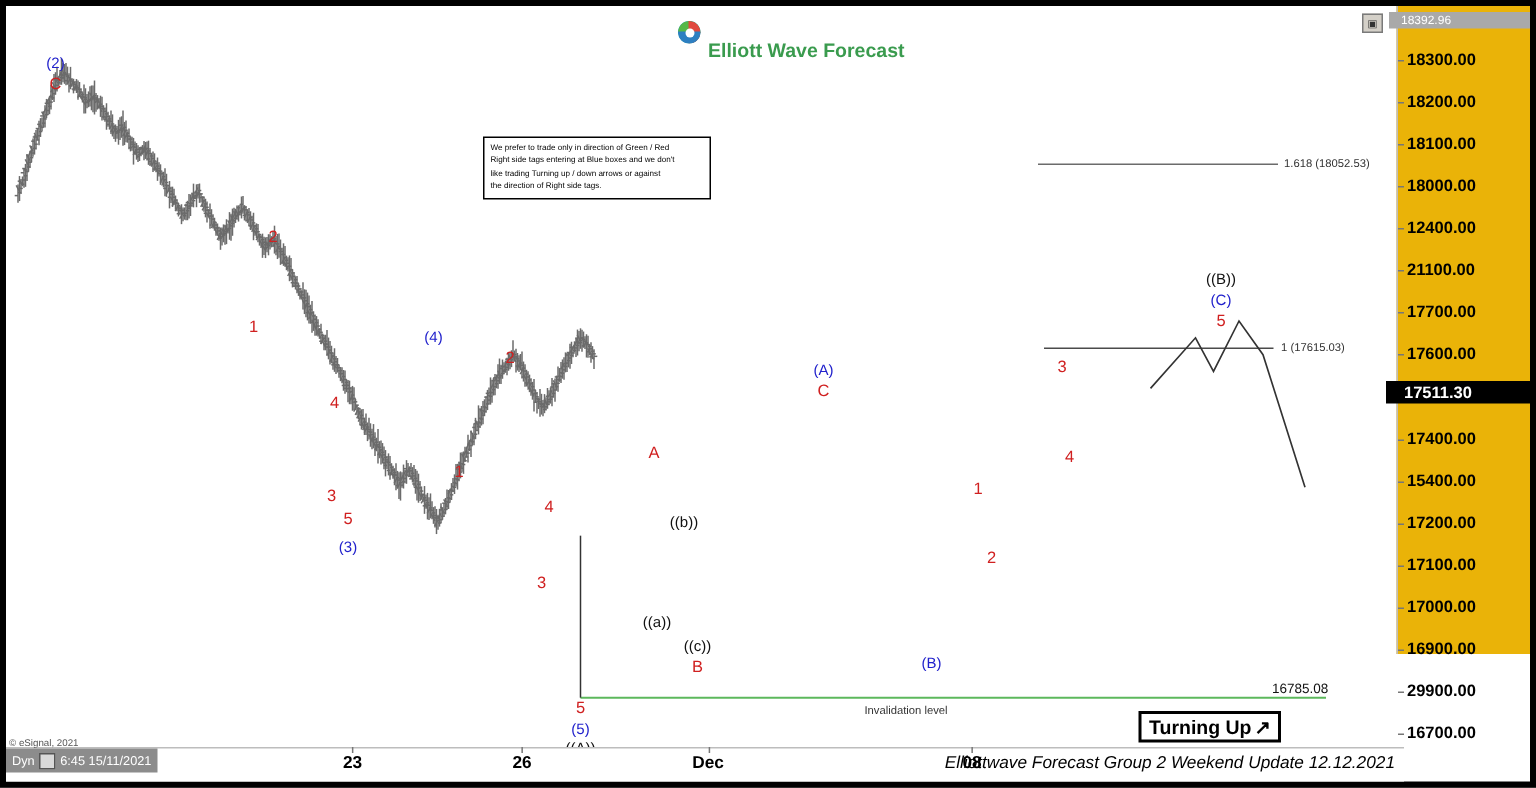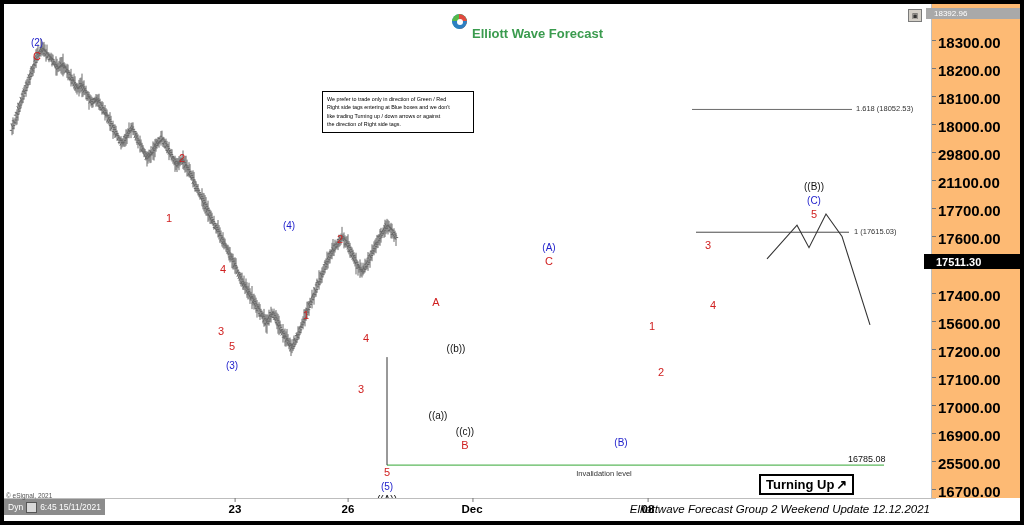--- a/index.html
+++ b/index.html
@@ -17,22 +17,22 @@
   #brand{position:absolute;left:452px;top:2px;display:flex;align-items:center;gap:5px;}
   #brand .logo{width:15px;height:15px;border-radius:50%;position:relative;overflow:hidden;background:#2ea3b7;}
   #brand .logo i{position:absolute;display:block;}
   #brand .logo .g{width:15px;height:8px;top:0;left:0;background:#55b848;border-radius:15px 15px 0 0;}
   #brand .logo .r{width:8px;height:15px;top:0;right:0;background:#e04a3f;border-radius:0 15px 15px 0;}
   #brand .logo .b{width:15px;height:8px;bottom:0;left:0;background:#2d7fc1;border-radius:0 0 15px 15px;}
   #brand .logo .w{width:6px;height:6px;top:4.5px;left:4.5px;background:#fff;border-radius:50%;}
   #brand .txt{font-size:13px;font-weight:bold;color:#3a9b4e;white-space:nowrap;margin-top:24px;}
 
   
-  #pscale{position:absolute;right:4px;top:4px;width:88px;height:494px;background:#fdba74;border-left:1px solid #bdbdbd;}
-  .ptick{position:absolute;left:6px;font-size:15px;font-weight:bold;color:#000;white-space:nowrap;}
+  #pscale{position:absolute;right:4px;top:4px;width:88px;height:432px;background:#eab308;border-left:1px solid #bdbdbd;}
+  .ptick{position:absolute;left:6px;font-size:11px;font-weight:bold;color:#000;white-space:nowrap;}
   .ptick:before{content:"";position:absolute;left:-6px;top:6px;width:4px;height:1px;background:#777;}
   #lastprice{position:absolute;left:-8px;width:96px;height:15px;background:#000;color:#fff;font-size:11px;font-weight:bold;
              display:flex;align-items:center;padding-left:12px;box-sizing:border-box;}
   #lastprice .arrow{position:absolute;left:0px;top:0;width:0;height:0;border-top:7.5px solid transparent;border-bottom:7.5px solid transparent;border-right:8px solid #000;}
   #highbox{position:absolute;left:-6px;top:4px;width:94px;height:11px;background:#a9a9a9;color:#fff;font-size:8px;
            display:flex;align-items:center;padding-left:8px;box-sizing:border-box;}
   #scalebtn{position:absolute;left:-24px;top:5px;width:12px;height:11px;background:#d4d0c8;border:1px solid #7a7a7a;
             display:flex;align-items:center;justify-content:center;font-size:7px;color:#333;}
 
   
@@ -1307,31 +1307,31 @@
   </div>
 
   <div id="pscale">
     <div id="scalebtn">▣</div>
     <div id="highbox">18392.96</div>
     <div id="ptickwrap">
         <div class="ptick" style="top: 30px;">18300.00</div>
         <div class="ptick" style="top: 58.0625px;">18200.00</div>
         <div class="ptick" style="top: 86.125px;">18100.00</div>
         <div class="ptick" style="top: 114.188px;">18000.00</div>
-        <div class="ptick" style="top: 142.25px;">29800.00</div>
+        <div class="ptick" style="top: 142.25px;">12400.00</div>
         <div class="ptick" style="top: 170.312px;">21100.00</div>
         <div class="ptick" style="top: 198.375px;">17700.00</div>
         <div class="ptick" style="top: 226.438px;">17600.00</div>
         <div class="ptick" style="top: 282.562px;">17400.00</div>
-        <div class="ptick" style="top: 310.625px;">15600.00</div>
+        <div class="ptick" style="top: 310.625px;">15400.00</div>
         <div class="ptick" style="top: 338.688px;">17200.00</div>
         <div class="ptick" style="top: 366.75px;">17100.00</div>
         <div class="ptick" style="top: 394.812px;">17000.00</div>
         <div class="ptick" style="top: 422.875px;">16900.00</div>
-        <div class="ptick" style="top: 450.938px;">25500.00</div>
+        <div class="ptick" style="top: 450.938px;">29900.00</div>
         <div class="ptick" style="top: 479px;">16700.00</div>
       </div>
     <div id="lastprice" style="top: 250.329px;">
       <span class="arrow"></span>
       <span>17511.30</span>
     </div>
   </div>
 
   <div id="tscale">
     <div id="ttickwrap">

